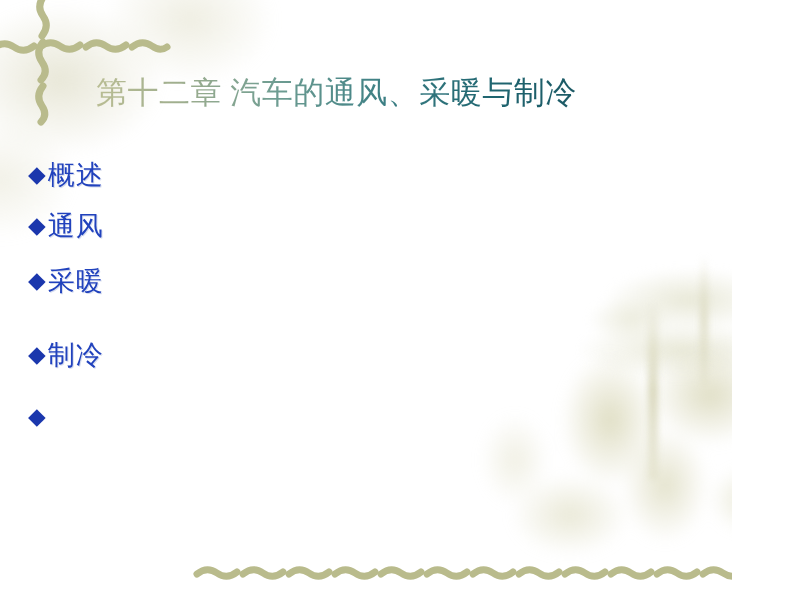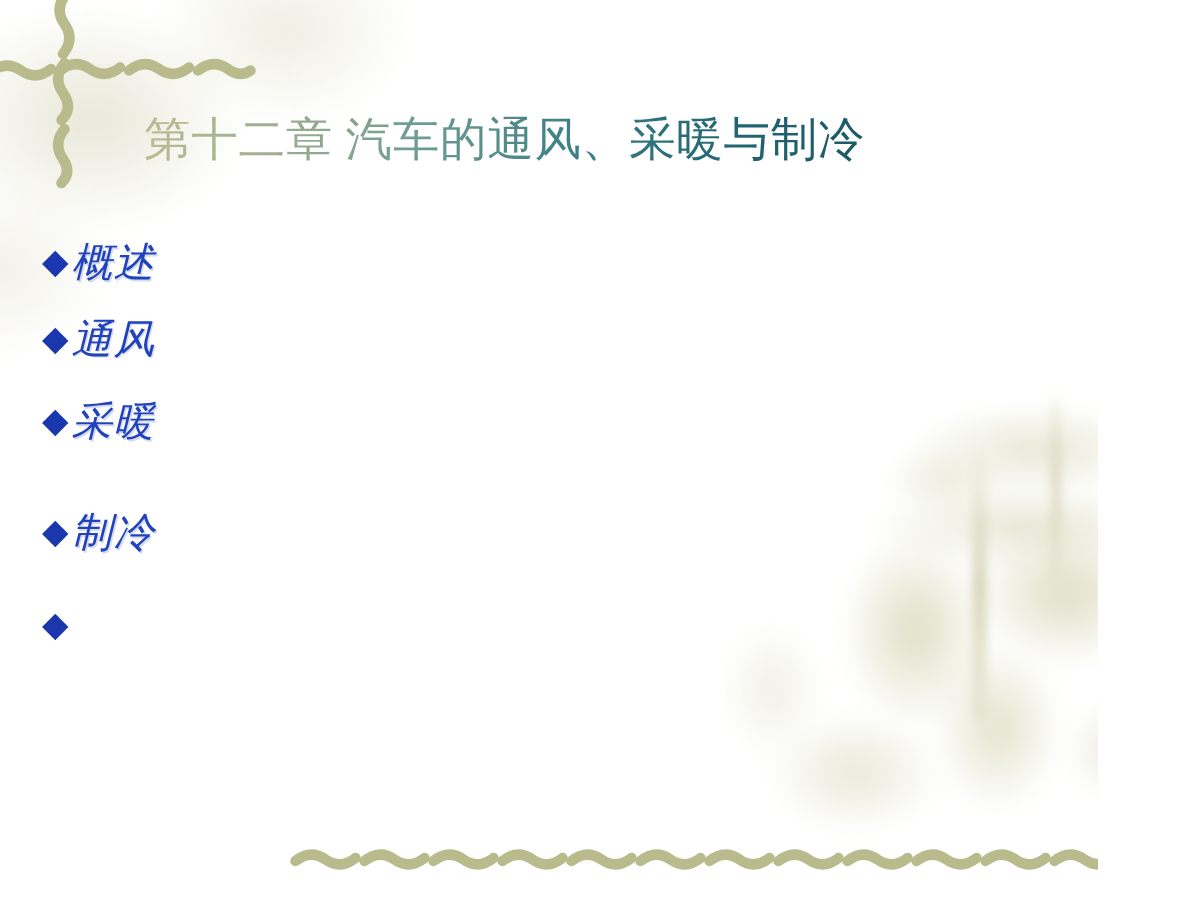--- a/index.html
+++ b/index.html
@@ -149,21 +149,20 @@
     margin-right: 2px;
     line-height: 1;
     position: relative;
     top: -2px;
     text-shadow: none;
   }
 
   .bullet-text {
     color: #2142bd;
     letter-spacing: 1px;
-    font-style: italic;
   }
 
   
   #page-number {
     position: absolute;
     left: 752px;
     top: 529px;
     font-size: 15px;
     font-family: "Liberation Sans", sans-serif;
     color: #23409f;

